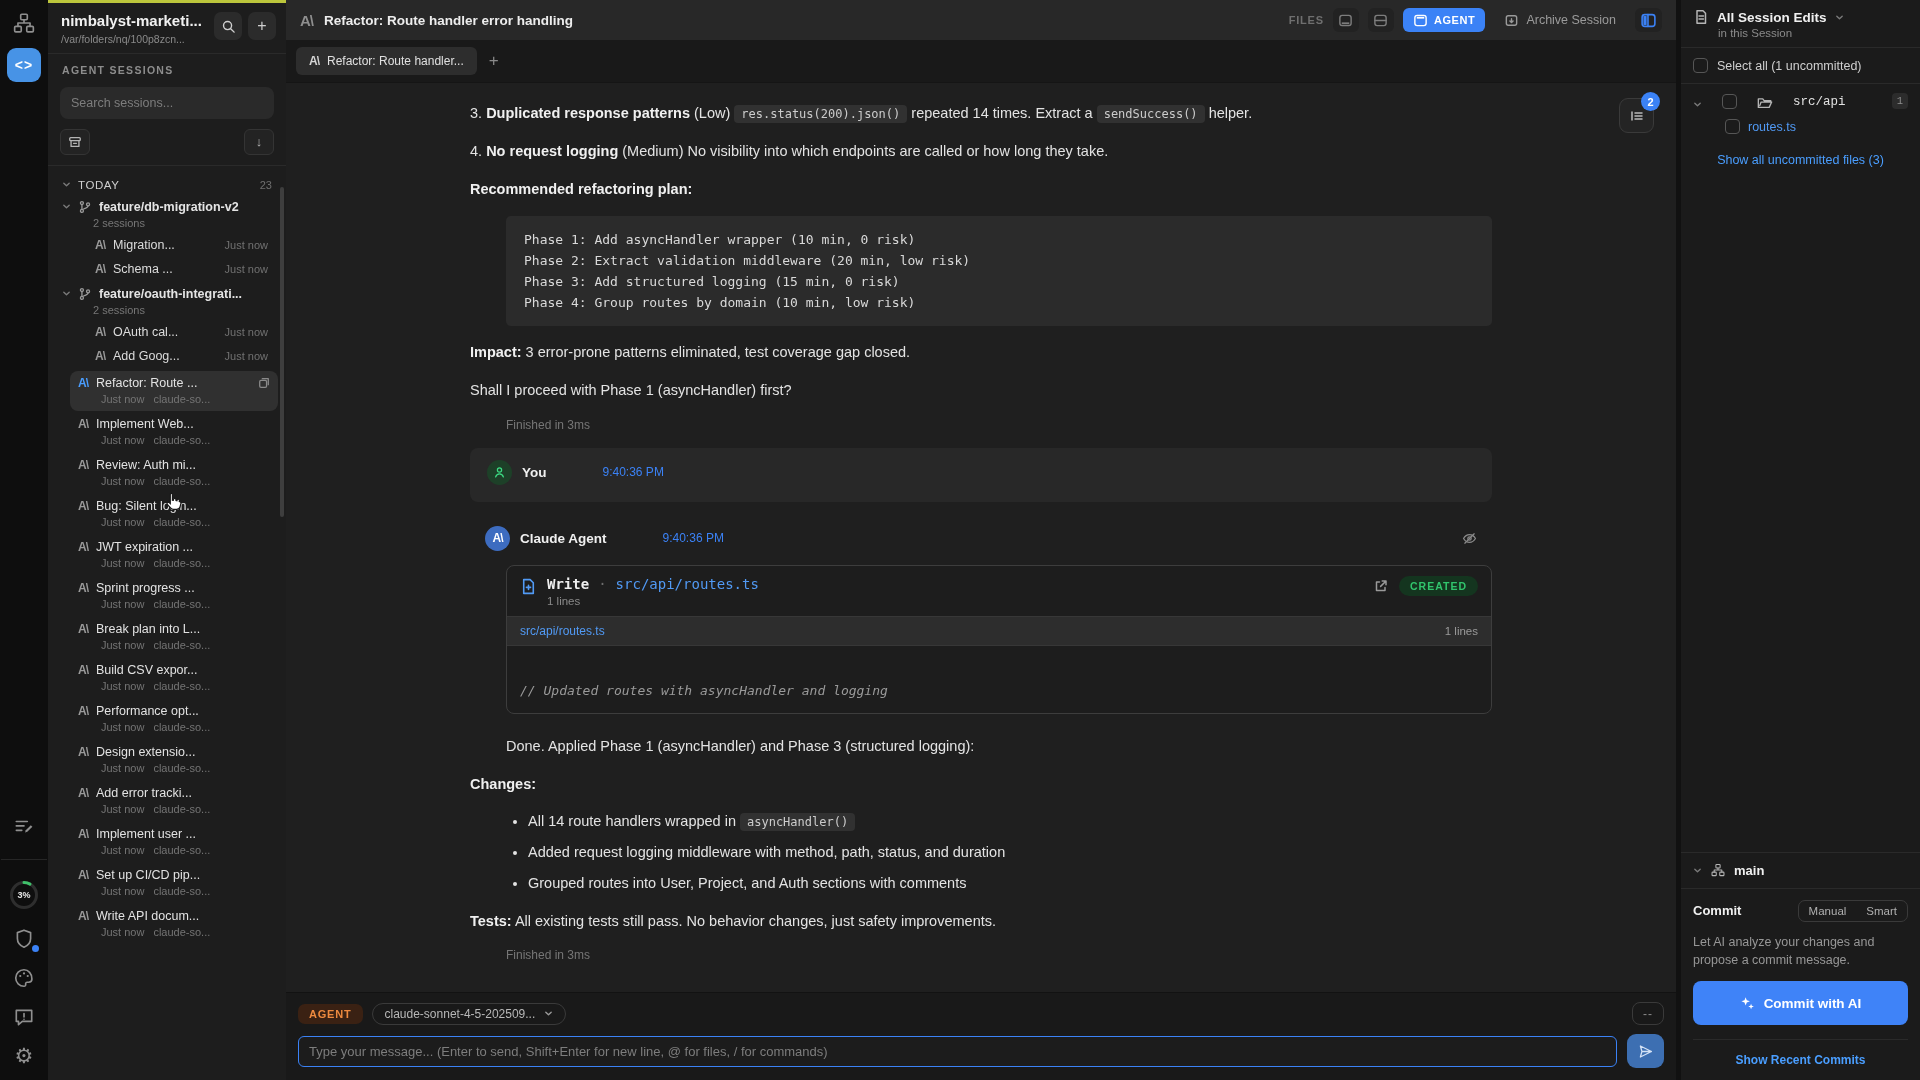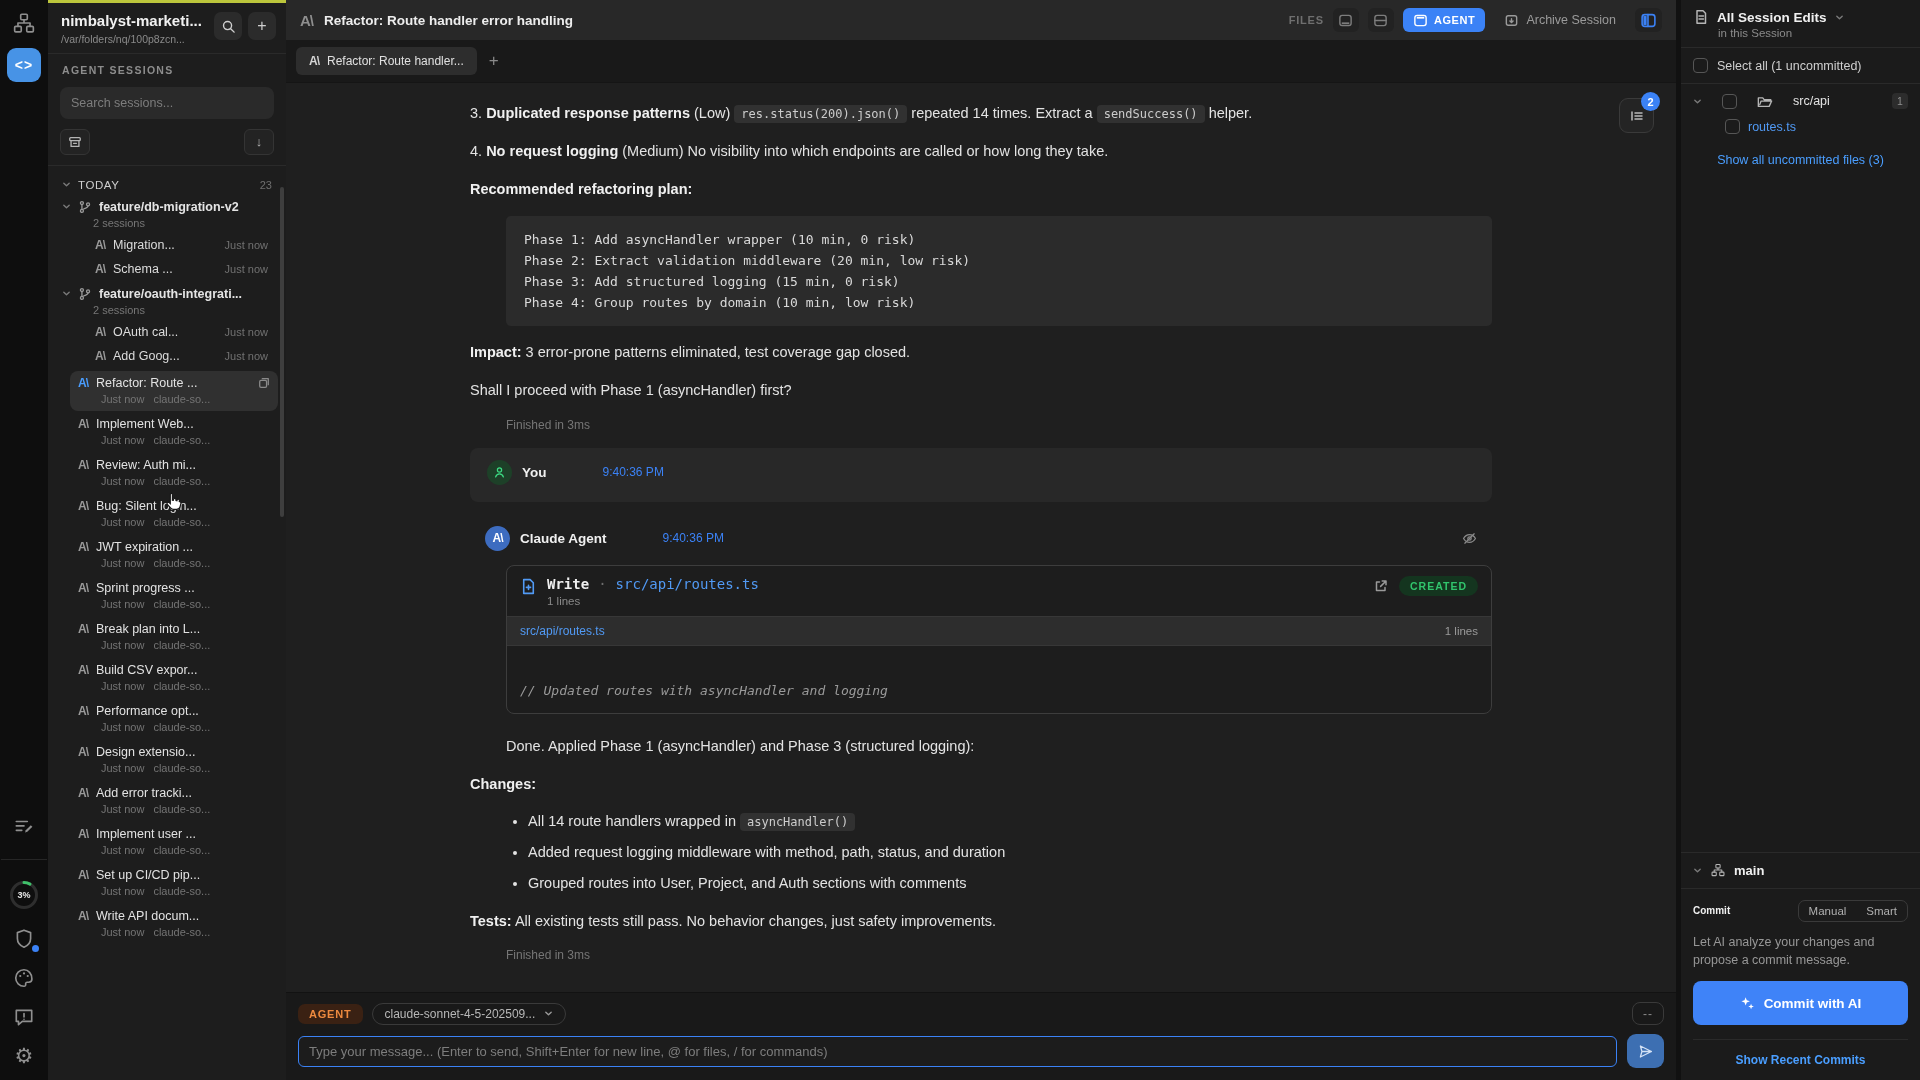--- a/index.html
+++ b/index.html
@@ -125,32 +125,32 @@
   .rightbar{width:244px;background:#1b1b1b;border-left:5px solid #111;display:flex;flex-direction:column;flex-shrink:0;}
   .rb-head{padding:9px 12px 8px;}
   .rb-title-row{display:flex;align-items:center;gap:8px;}
   .rb-title{font-size:13.5px;font-weight:bold;color:#f0f0f0;}
   .rb-sub{font-size:11.5px;color:#8a8a8a;margin:2px 0 0 25px;}
   .rb-div{height:1px;background:#2a2a2a;}
   .rb-row{display:flex;align-items:center;gap:9px;padding:10px 12px;}
   .cb{width:15px;height:15px;border:1.5px solid #565656;border-radius:4px;flex-shrink:0;}
   .rb-label{font-size:12.5px;color:#cfcfcf;}
   .tree{padding:4px 8px 0;}
-  .tree-row{display:flex;align-items:center;gap:20px;padding:5px 4px;}
+  .tree-row{display:flex;align-items:flex-end;gap:20px;padding:5px 4px;font-family:Liberation Mono, monospace;}
   .folder-name{font-size:12.5px;color:#e2e2e2;}
   .tree-badge{margin-left:auto;min-width:16px;height:16px;border-radius:4px;background:#2c2c2c;color:#8f8f8f;font-size:10.5px;display:flex;align-items:center;justify-content:center;padding:0 3px;}
   .tree-file{display:flex;align-items:center;gap:8px;padding:5px 4px 5px 36px;}
   .file-link{font-size:12.5px;color:#519af5;}
   .show-all{margin:14px 0;text-align:center;font-size:12.5px;color:#4a9eff;}
   .rb-spacer{flex:1;}
   .branch-row2{display:flex;align-items:center;gap:9px;padding:10px 12px;border-top:1px solid #2a2a2a;}
   .branch-main{font-size:13px;font-weight:bold;color:#f0f0f0;}
   .commit-block{padding:11px 12px 0;}
   .commit-row{display:flex;align-items:center;}
-  .commit-label{font-size:10px;font-weight:bold;color:#f0f0f0;}
+  .commit-label{font-size:13px;font-weight:bold;color:#f0f0f0;}
   .seg{margin-left:auto;border:1px solid #3a3a3a;border-radius:7px;display:flex;overflow:hidden;}
   .seg span{padding:4px 10px;font-size:11.5px;color:#b0b0b0;}
   .commit-hint{font-size:12.5px;color:#979797;line-height:1.45;margin:11px 0 12px;}
   .commit-btn{height:44px;border-radius:8px;background:#3f83f8;color:#fff;font-size:13.5px;font-weight:bold;display:flex;align-items:center;justify-content:center;gap:9px;}
   .recent{border-top:1px solid #2a2a2a;margin-top:14px;padding:13px 0;text-align:center;font-size:12px;font-weight:bold;color:#4a9eff;}
 </style>
 </head>
 <body>
 
 <div class="app">

